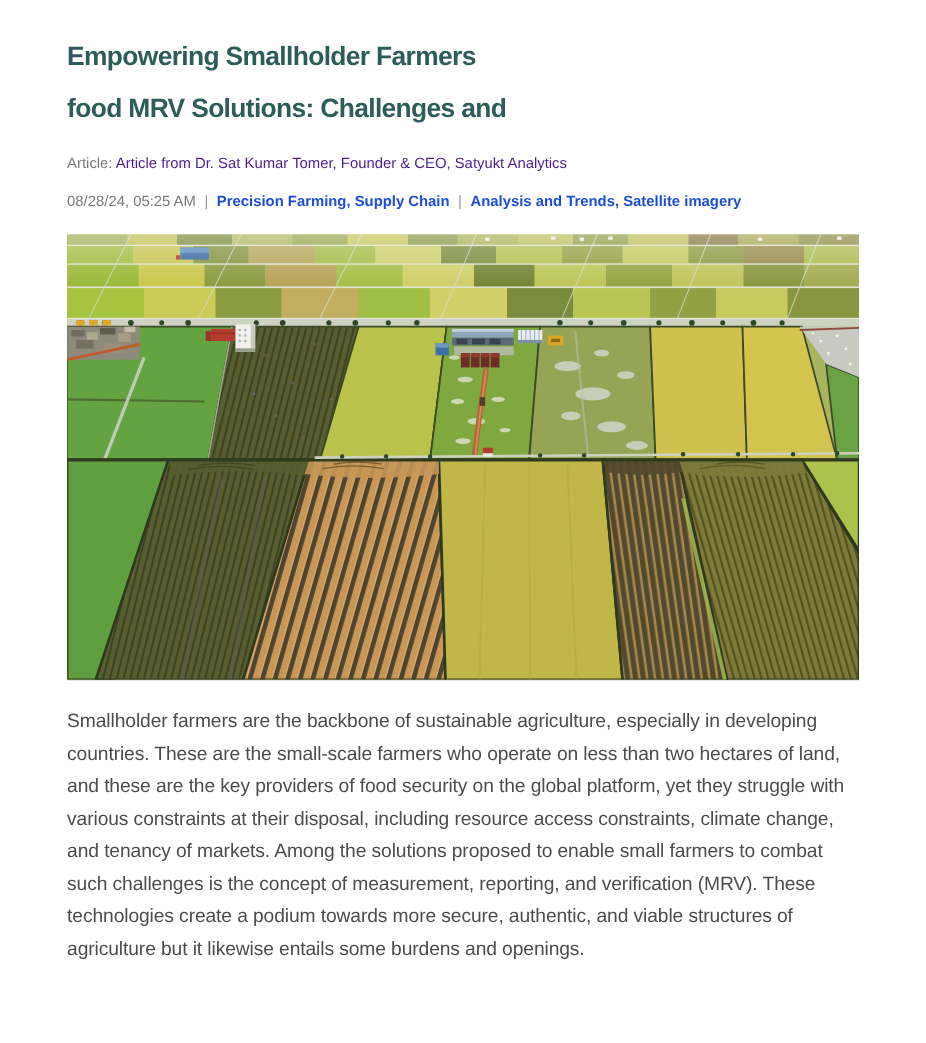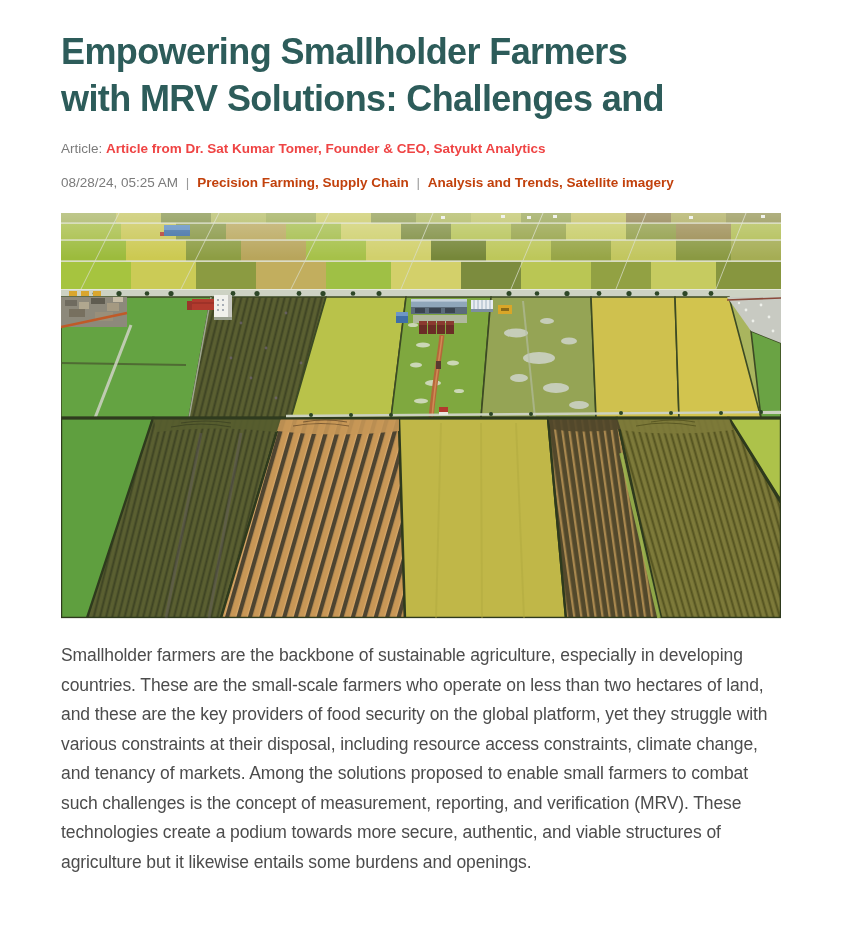--- a/index.html
+++ b/index.html
@@ -1,44 +1,44 @@
 <!DOCTYPE html>
 <html><head>
 <meta charset="utf-8">
 <style>
   html,body { margin:0; padding:0; background:#ffffff; }
   body { width:842px; font-family:"Liberation Sans", sans-serif; -webkit-font-smoothing:antialiased; }
   .page { width:720px; margin:0 auto; padding:28px 61px 40px 61px; box-sizing:content-box; }
 
-  .article-title { margin:0; color:#2d5c5a; font-size:36px; line-height:47px;
+  .article-title { margin:0; color:#2d5c5a; font-size:24px; line-height:47px;
                    font-weight:bold; letter-spacing:-0.6px; }
   .article-title span { display:block; }
 
   .source-line { margin-top:18px; font-size:13.5px; line-height:18px; color:#7b7b7b; }
-  .source-line .src-text { color:#ef4444; font-weight:bold; }
+  .source-line .src-text { color:#4c1d95; font-weight:normal; }
 
   .meta-line { margin-top:16px; font-size:13.5px; line-height:18px; color:#7b7b7b; }
   .meta-line .sep { color:#9a9a9a; padding:0 4px; }
-  .meta-line .tags { color:#c2410c; font-weight:bold; }
+  .meta-line .tags { color:#1d4ed8; font-weight:bold; }
 
   figure.hero { margin:21px 0 0 0; padding:0; width:720px; height:405px;
                 border-bottom:1px solid #e4e4e0; overflow:hidden; }
   figure.hero svg { display:block; }
 
   .body-text { margin:22px 0 4px 0; font-size:17.5px; line-height:29.5px;
                color:#4c4c4c; letter-spacing:-0.1px; }
 </style>
 </head>
 <body>
 
 <div class="page">
 
   <h1 class="article-title">
     <span>Empowering Smallholder Farmers</span>
-    <span>with MRV Solutions: Challenges and</span>
+    <span>food MRV Solutions: Challenges and</span>
   </h1>
 
   <div class="source-line">
     <span class="src-label">Article:</span>
     <span class="src-text">Article from Dr. Sat Kumar Tomer, Founder &amp; CEO, Satyukt Analytics</span>
   </div>
 
   <div class="meta-line">
     <span>08/28/24, 05:25 AM</span>
     <span class="sep">|</span>

